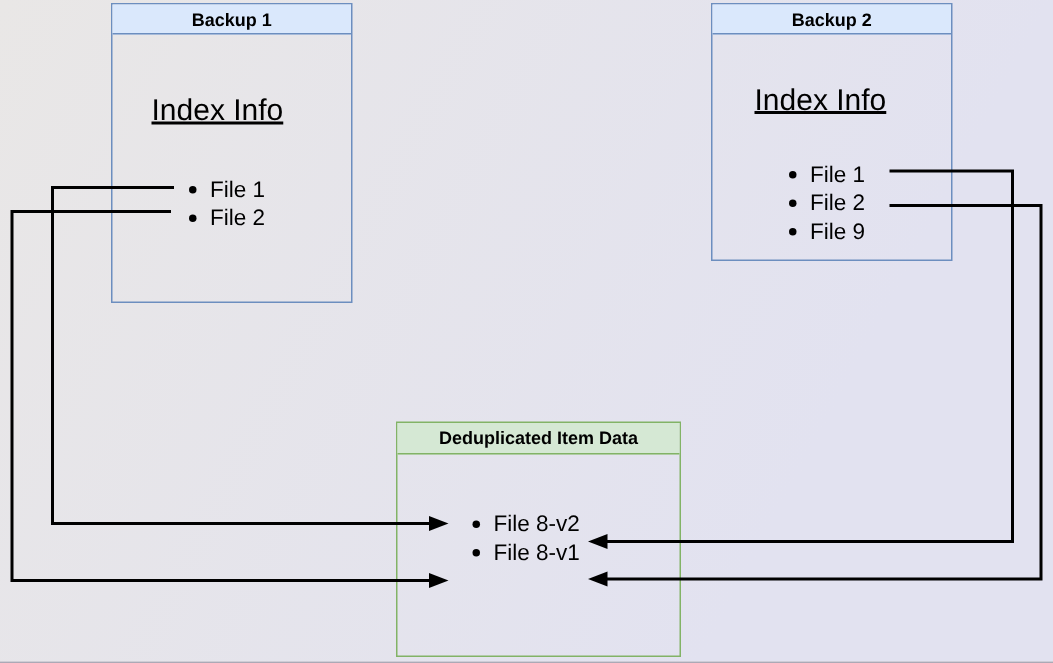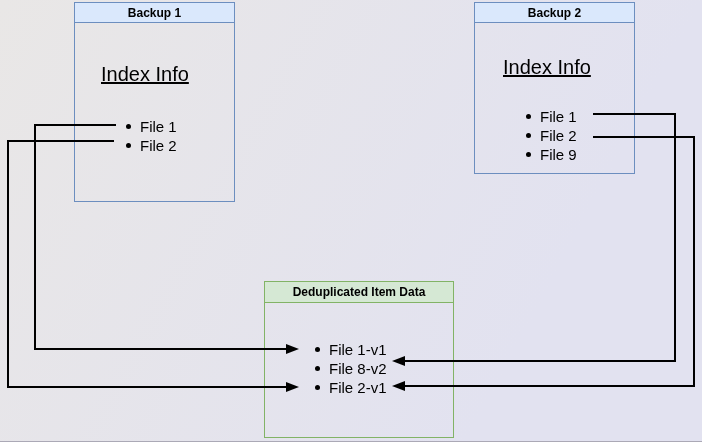--- a/index.html
+++ b/index.html
@@ -121,29 +121,25 @@
         <span>File 9</span>
       </div>
     </div>
   </div>
 
   <div class="node green" id="dedup">
     <div class="node-header">Deduplicated Item Data</div>
     <div class="item-list">
       <div class="item-row">
         <span class="bullet"></span>
-        <span>File 1-v1</span>
-      </div>
-      <div class="item-row">
-        <span class="bullet"></span>
         <span>File 8-v2</span>
       </div>
       <div class="item-row">
         <span class="bullet"></span>
-        <span>File 2-v1</span>
+        <span>File 8-v1</span>
       </div>
     </div>
   </div>
 
   <svg class="connectors" width="702" height="442" viewBox="0 0 702 442">
 
     <g>
       <path class="connector-path" d="M116,125 L35,125 L35,349 L287,349"></path>
       <polygon class="arrowhead" points="299,349 286,344 286,354"></polygon>
     </g>

